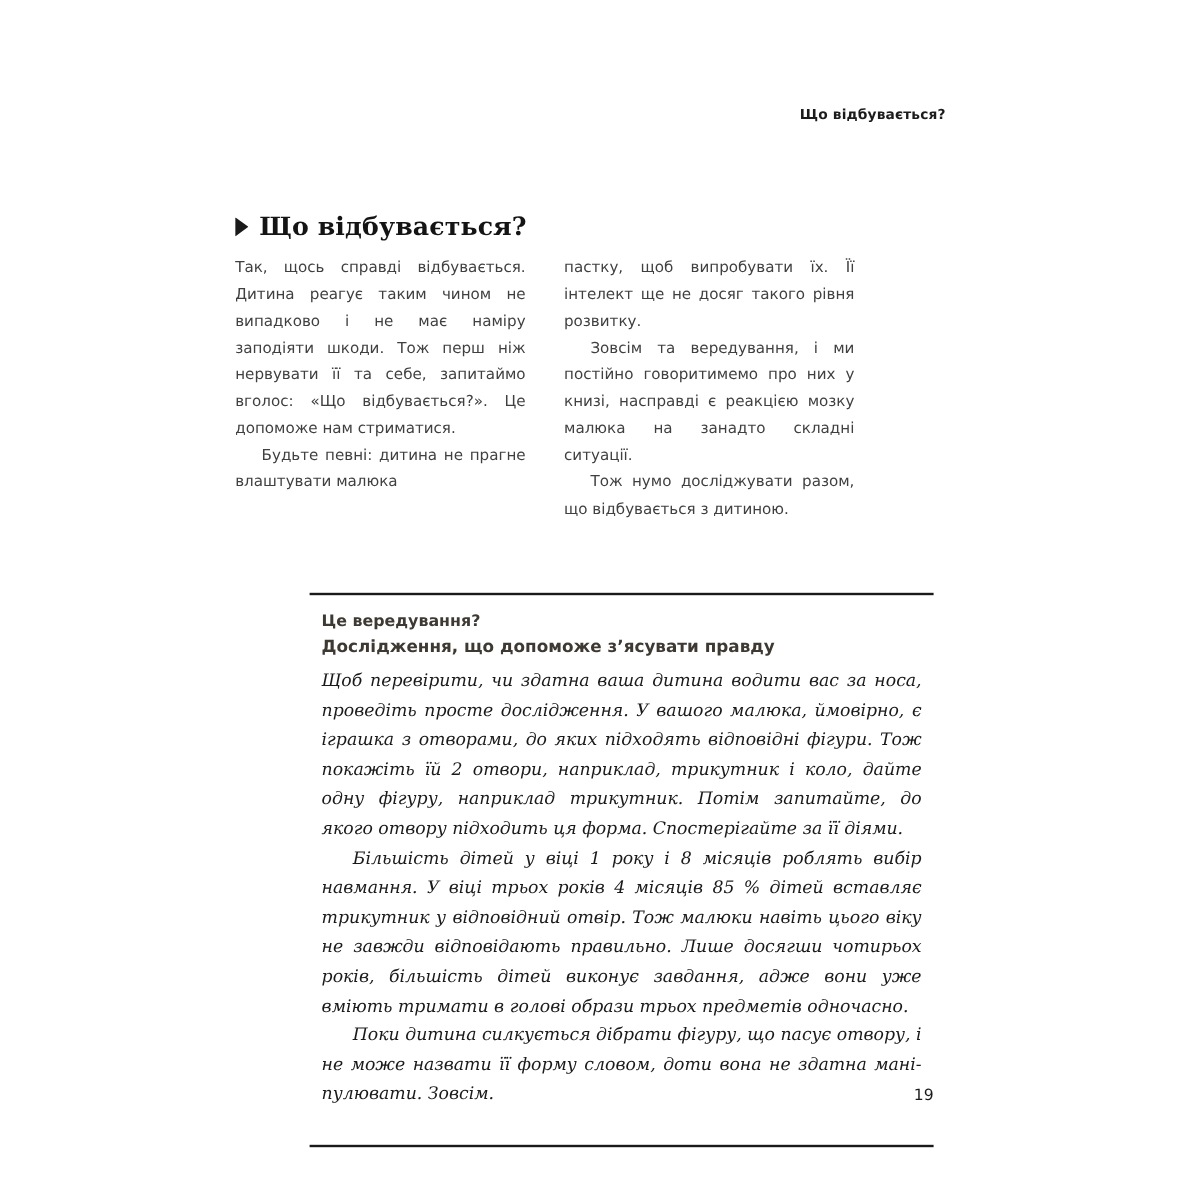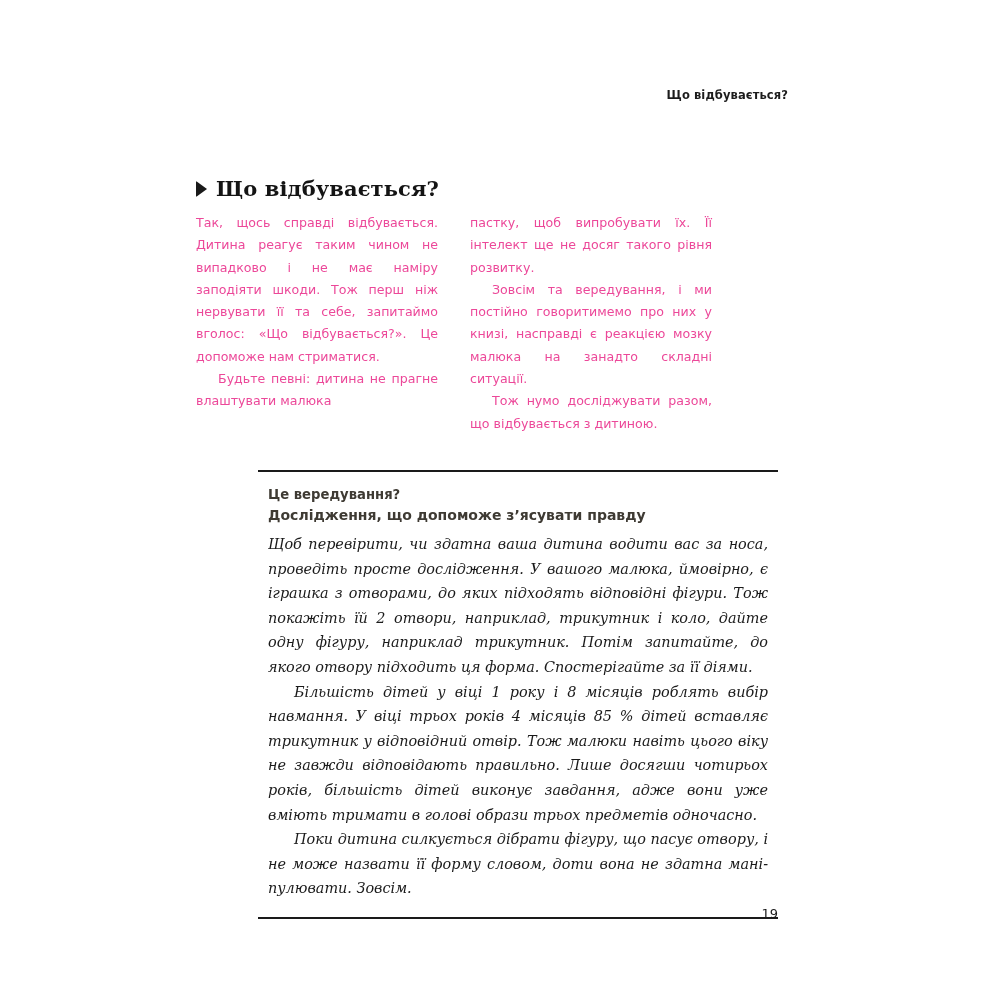--- a/index.html
+++ b/index.html
@@ -74,41 +74,41 @@
   }
   .column {
     width: 242px;
   }
   .body-par {
     font-family: "DejaVu Sans", sans-serif;
     font-size: 12.6px;
     line-height: 22.3px;
     text-align: justify;
     text-align-last: left;
-    color: #ec4899;
+    color: #404040;
     margin: 0;
     hyphens: manual;
   }
   .body-par.indent {
     text-indent: 22px;
   }
   .col-left .body-par + .body-par,
   .col-right .body-par + .body-par {
     margin-top: 0;
   }
 
   
   .research-box {
     position: absolute;
     left: 258px;
-    top: 470px;
+    top: 494px;
     width: 520px;
     border-top: 2.5px solid #1a1a1a;
     border-bottom: 2.5px solid #1a1a1a;
-    padding: 12px 0 16px 0;
+    padding: 12px 0 29px 0;
   }
   .research-title {
     font-family: "DejaVu Sans", sans-serif;
     font-size: 13.2px;
     font-weight: 700;
     color: #3e3a33;
     line-height: 21px;
     margin: 0 0 0 10px;
   }
   .research-subtitle {

